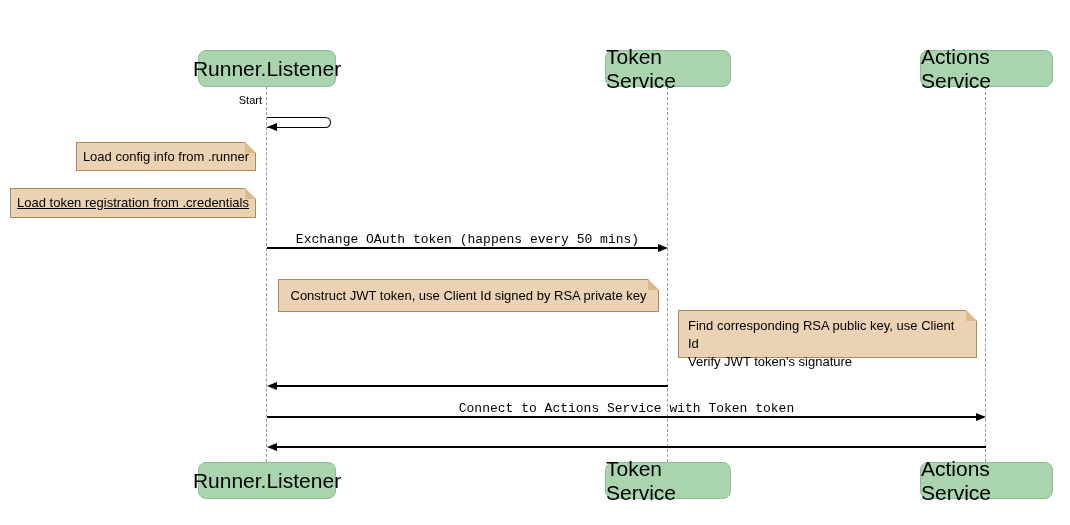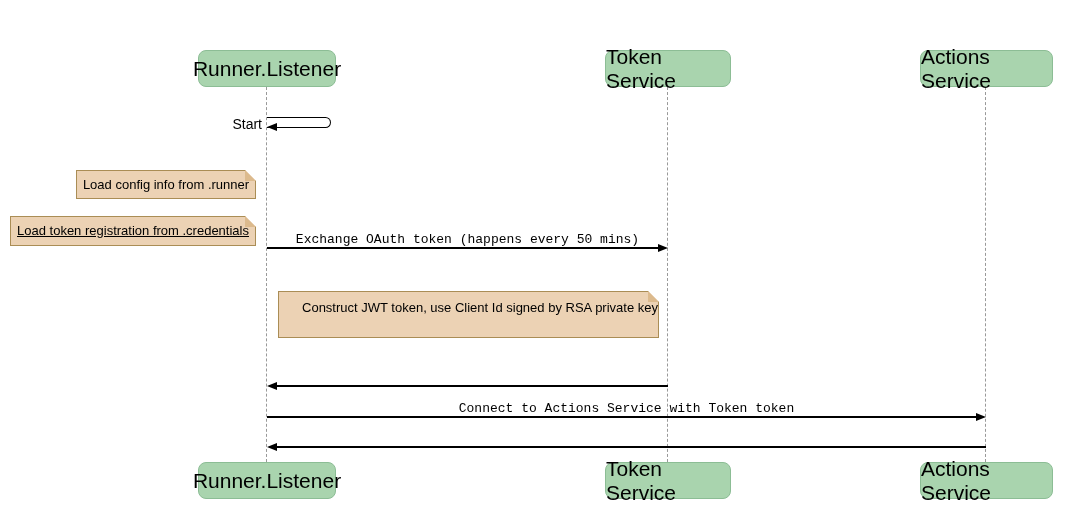--- a/index.html
+++ b/index.html
@@ -74,32 +74,31 @@
     left: 267px; top: 117px;
     width: 64px; height: 11px;
     border-top: 1.5px solid var(--message, #000000);
     border-right: 1.5px solid var(--message, #000000);
     border-bottom: 1.5px solid var(--message, #000000);
     border-radius: 0 8px 8px 0;
     box-sizing: border-box;
   }
   .start-label {
     position: absolute;
-    right: 808px; top: 116px;
-    font-size: 14px;
+    right: 808px; top: 94px;
+    font-size: 11px;
     white-space: nowrap;
   }
   .note {
     position: absolute;
     background: var(--note-fill, #ecd2b4);
     border: 1px solid var(--note-border, #aa8d55);
     font-size: 13px;
     box-sizing: border-box;
     text-align: center;
-    margin-top: 28px;
   }
   .note::before {
     content: "";
     position: absolute;
     top: -1px; right: -1px;
     width: 0; height: 0;
     border-top: 11px solid var(--background, #ffffff);
     border-left: 11px solid transparent;
   }
   .note::after {
@@ -148,24 +147,28 @@
   </div>
 
   <div class="note" style="left:10px; top:188px; width:246px; height:30px; line-height:28px;text-decoration:underline;">
     <span>Load token registration from .credentials</span>
   </div>
 
   <div class="msg-label" style="left:267px; top:232px; width:401px;">Exchange OAuth token (happens every 50 mins)</div>
   <div class="msg-line" style="left:267px; top:247px; width:392px;"></div>
   <div class="arrow-right" style="left:658px; top:244px;"></div>
 
-  <div class="note" style="left:278px; top:263px; width:381px; height:47px; line-height:31px;text-align:right;">
+  <div class="note" style="left:278px; top:279px; width:381px; height:33px; line-height:31px;">
     <span>Construct JWT token, use Client Id signed by RSA private key</span>
   </div>
 
+  <div class="note note-multiline" style="left:678px; top:310px; width:299px; height:48px;">
+    <span class="note-line">Find corresponding RSA public key, use Client Id</span>
+    <span class="note-line">Verify JWT token's signature</span>
+  </div>
 
   <div class="msg-line" style="left:276px; top:385px; width:392px;"></div>
   <div class="arrow-left" style="left:267px; top:382px;"></div>
 
   <div class="msg-label" style="left:267px; top:401px; width:719px;">Connect to Actions Service with Token token</div>
   <div class="msg-line" style="left:267px; top:416px; width:710px;"></div>
   <div class="arrow-right" style="left:976px; top:413px;"></div>
 
   <div class="msg-line" style="left:276px; top:446px; width:710px;"></div>
   <div class="arrow-left" style="left:267px; top:443px;"></div>

